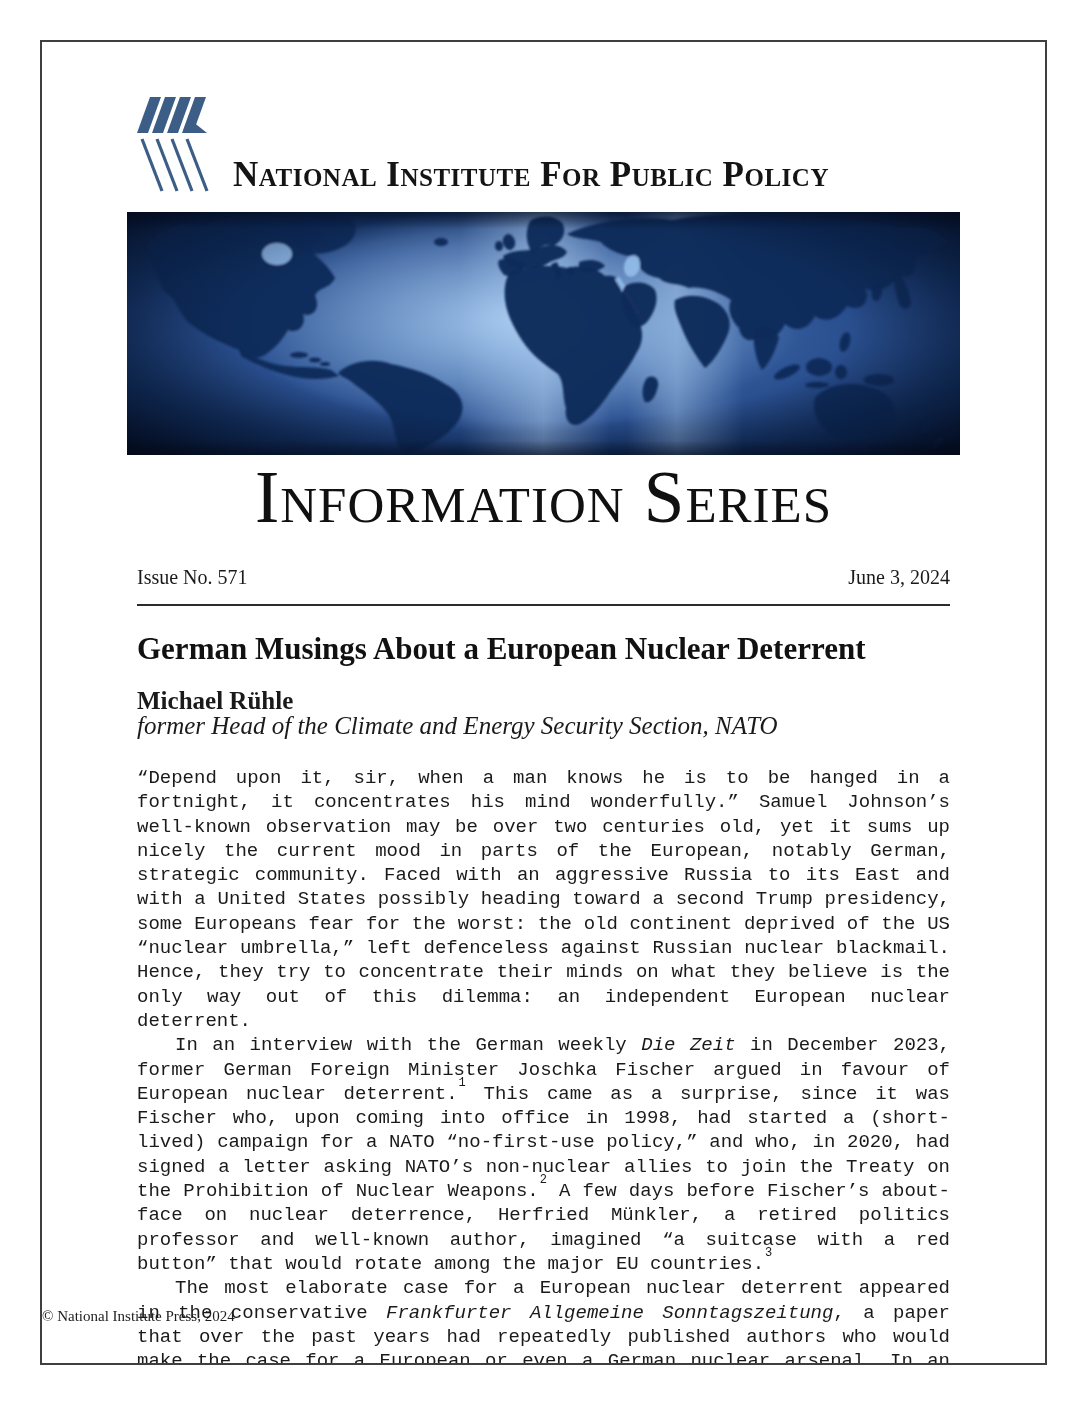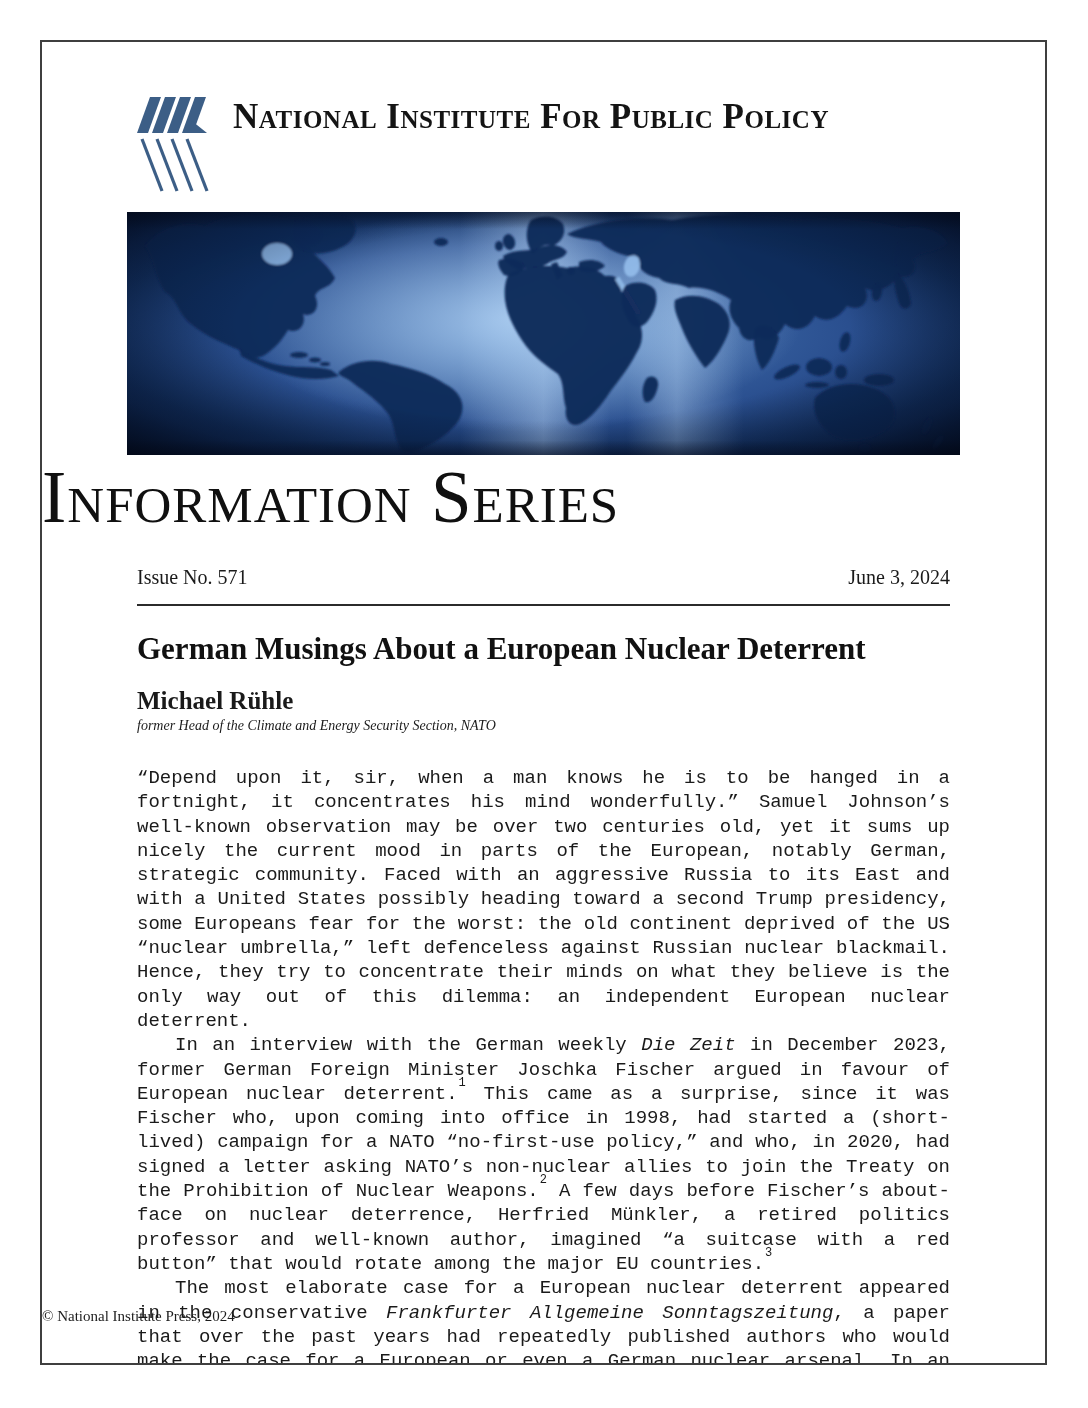--- a/index.html
+++ b/index.html
@@ -7,21 +7,21 @@
     --map-land:#10295a;
     --ink:#1a1a1a;
   }
   *{margin:0;padding:0;box-sizing:border-box;}
   html,body{width:1088px;height:1408px;background:#ffffff;font-family:"Liberation Serif","DejaVu Serif",serif;color:var(--ink);}
   .page{
     position:absolute;left:40px;top:40px;width:1007px;height:1325px;
     border:2px solid #3f3f3f;background:#ffffff;overflow:hidden;
   }
   
-  .masthead{margin:55px 95px 0 95px;display:flex;align-items:flex-start;gap:18px;}
+  .masthead{margin:55px 95px 0 95px;display:flex;align-items:flex-end;gap:18px;}
   .logo-icon{width:78px;height:98px;flex:0 0 auto;}
   .stripe{fill:var(--logo-blue);}
   .stripe-line{stroke:var(--logo-blue);stroke-width:3.2;}
   .org-name{
     font-weight:bold;font-variant:small-caps;font-size:35px;letter-spacing:.5px;
     color:#141414;white-space:nowrap;
   }
   
   .map-banner{
     position:relative;margin:17px 85px 0 85px;height:243px;overflow:hidden;
@@ -35,33 +35,33 @@
   .land{fill:var(--map-land);fill-opacity:.97;}
   .water-lite{fill:rgba(150,193,238,.85);}
   .map-vignette{
     position:absolute;inset:0;pointer-events:none;
     background:
       radial-gradient(ellipse at 50% 46%, rgba(0,0,0,0) 52%, rgba(4,12,32,.45) 82%, rgba(2,7,20,.82) 100%),
       linear-gradient(180deg, rgba(3,10,28,.55) 0%, rgba(3,10,28,0) 7%, rgba(3,10,28,0) 94%, rgba(3,10,28,.5) 100%);
   }
   
   .series-title{
-    margin-top:5px;text-align:left;font-variant:small-caps;
+    margin-top:5px;text-align:center;font-variant:small-caps;
     font-size:73px;line-height:76px;letter-spacing:1px;color:#101010;
   }
   
   .issue-row{
     margin:29px 95px 0 95px;display:flex;justify-content:space-between;
     font-size:20px;line-height:24px;text-align:right;
   }
   .rule{margin:15px 95px 0 95px;border-top:2px solid #2b2b2b;height:0;}
   
   .article-title{margin:25px 95px 0 95px;font-size:31px;line-height:36px;font-weight:bold;color:#111;}
   .author{margin:22px 95px 0 95px;font-size:25px;line-height:24px;font-weight:bold;}
-  .affiliation{margin:1px 95px 0 95px;font-size:14px;line-height:24px;font-style:italic;}
+  .affiliation{margin:1px 95px 0 95px;font-size:25px;line-height:24px;font-style:italic;}
   .article-body{margin:28px 95px 0 95px;font-size:19px;line-height:24.3px;}
   .article-body p{text-align:justify;font-family:Liberation Mono, monospace;}
   .article-body p.indent{text-indent:38px;}
   .ital{font-style:italic;}
   sup.fnref{font-size:12px;line-height:0;position:relative;top:-6px;margin-left:1px;}
   
   .page-footer{
     position:absolute;left:0;right:0;bottom:38px;
     font-size:15px;color:#1c1c1c;
   }

